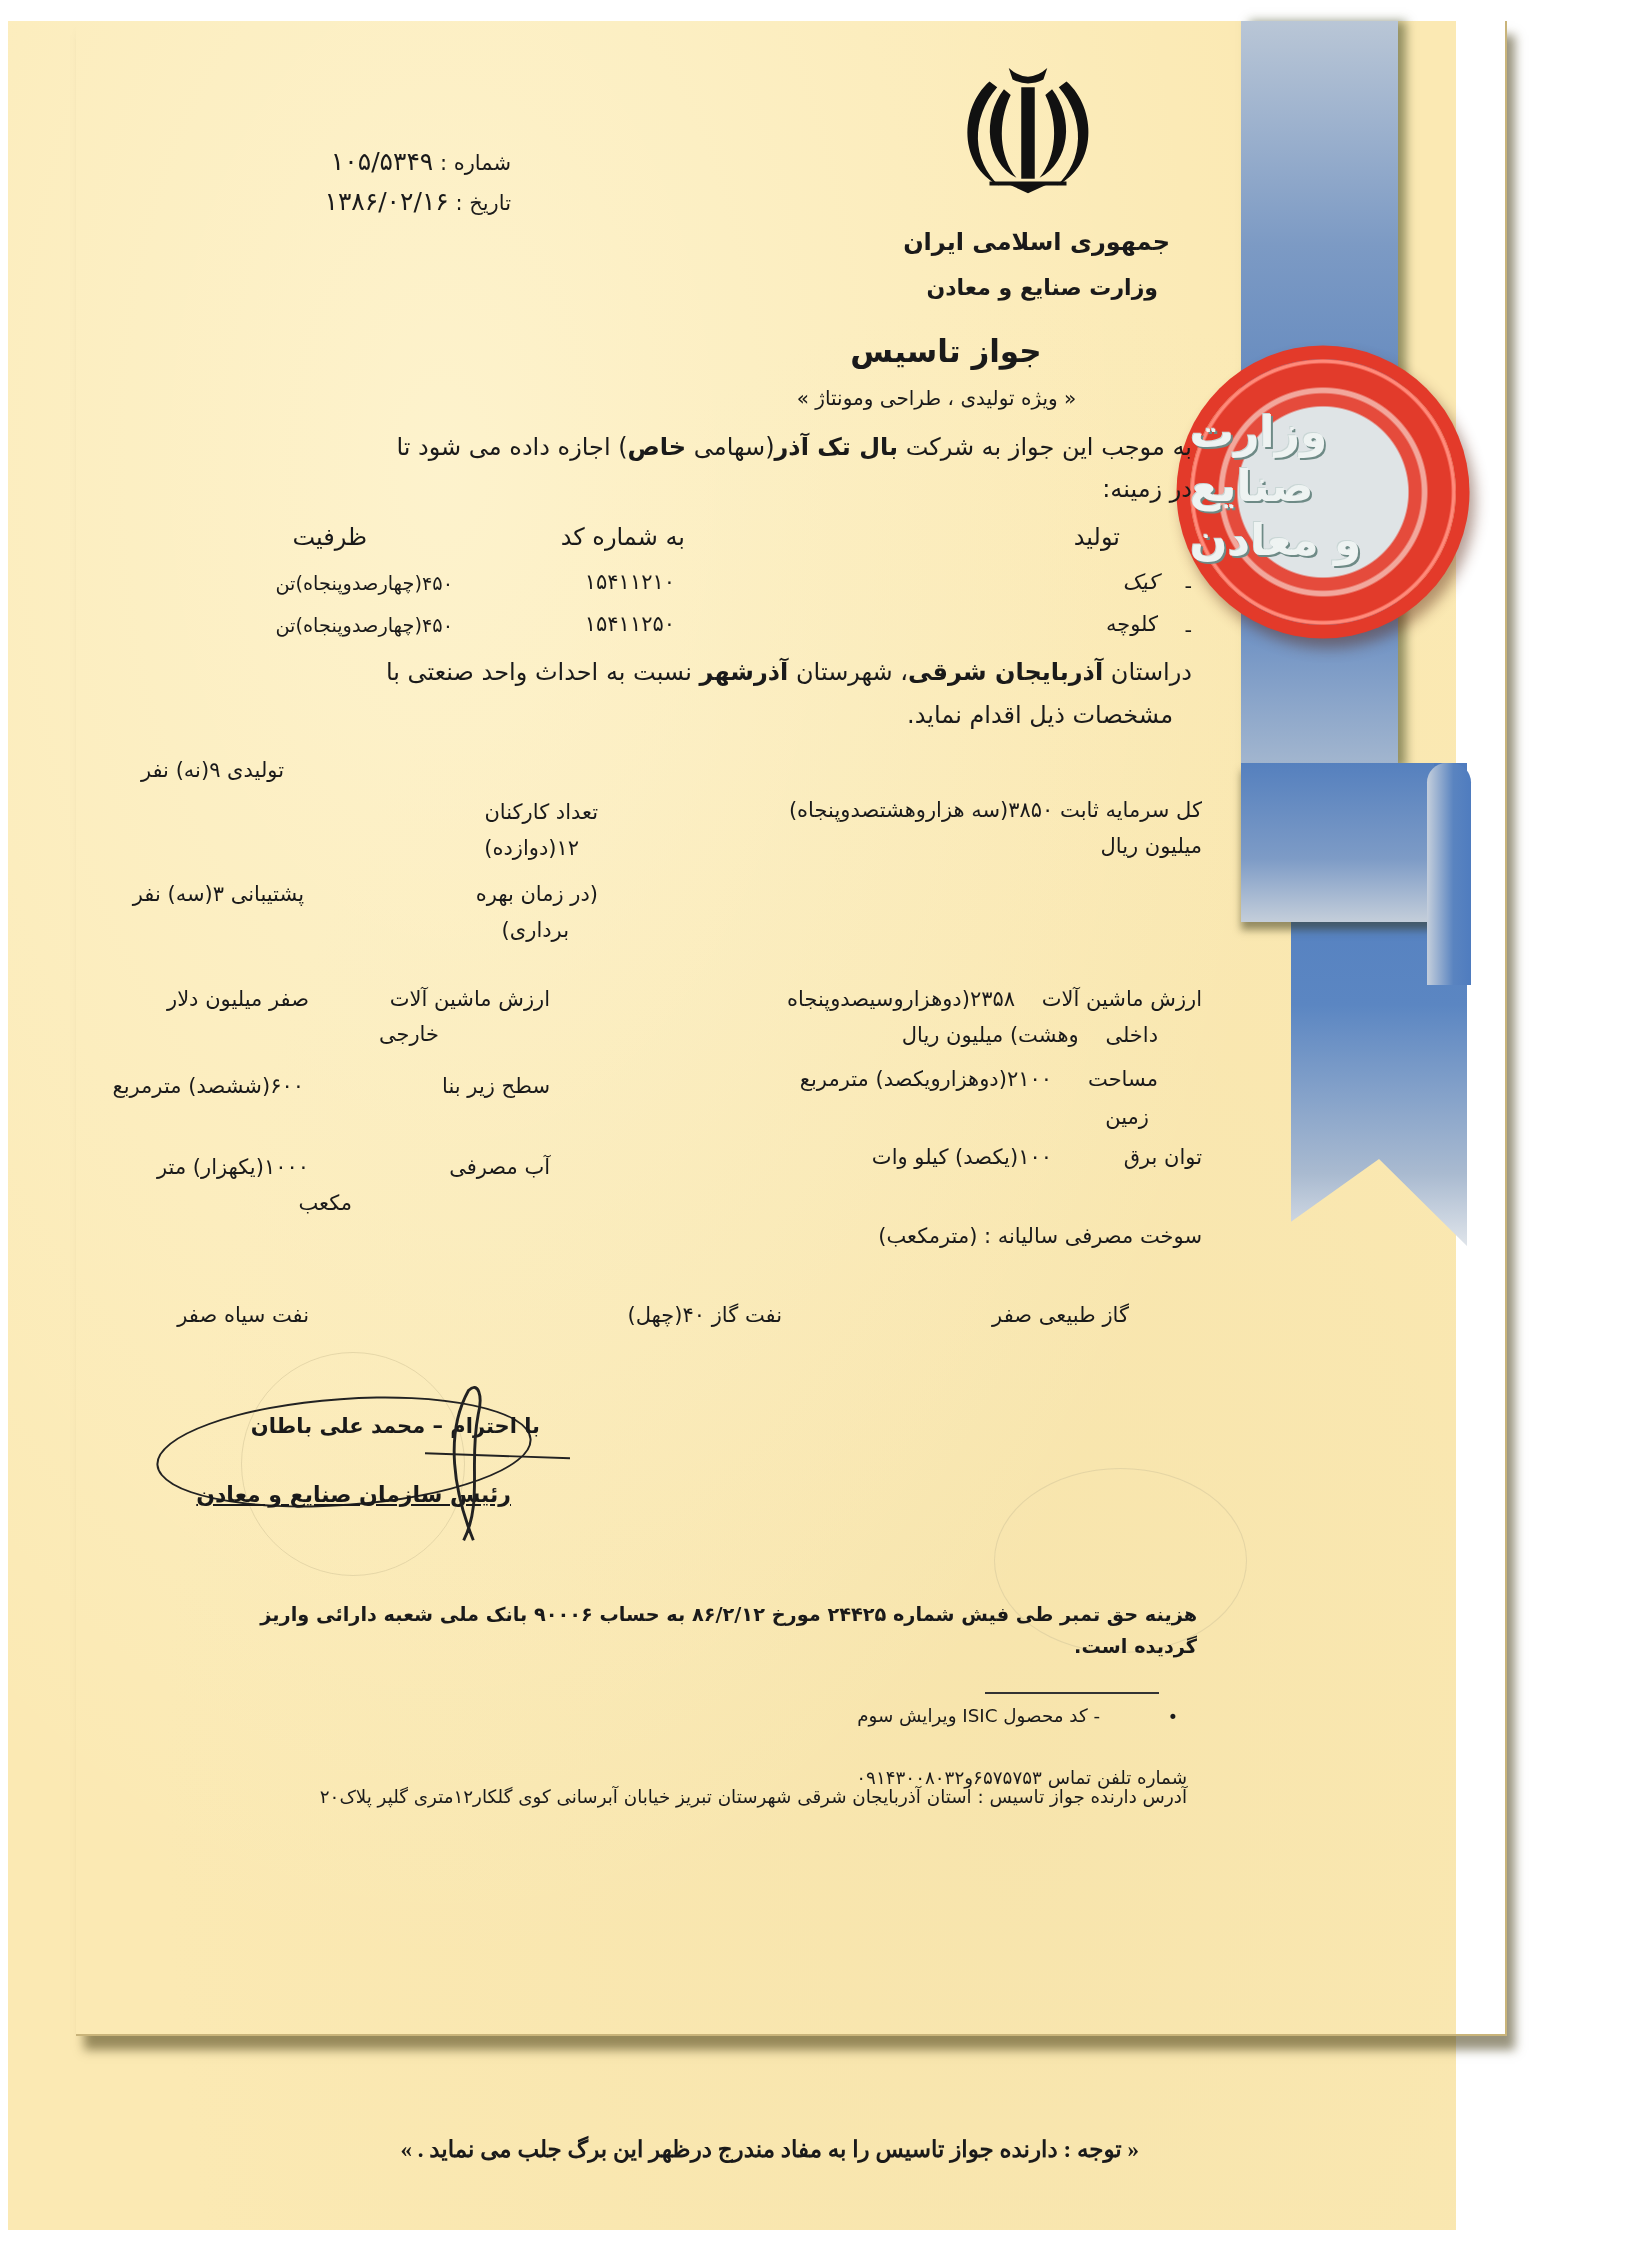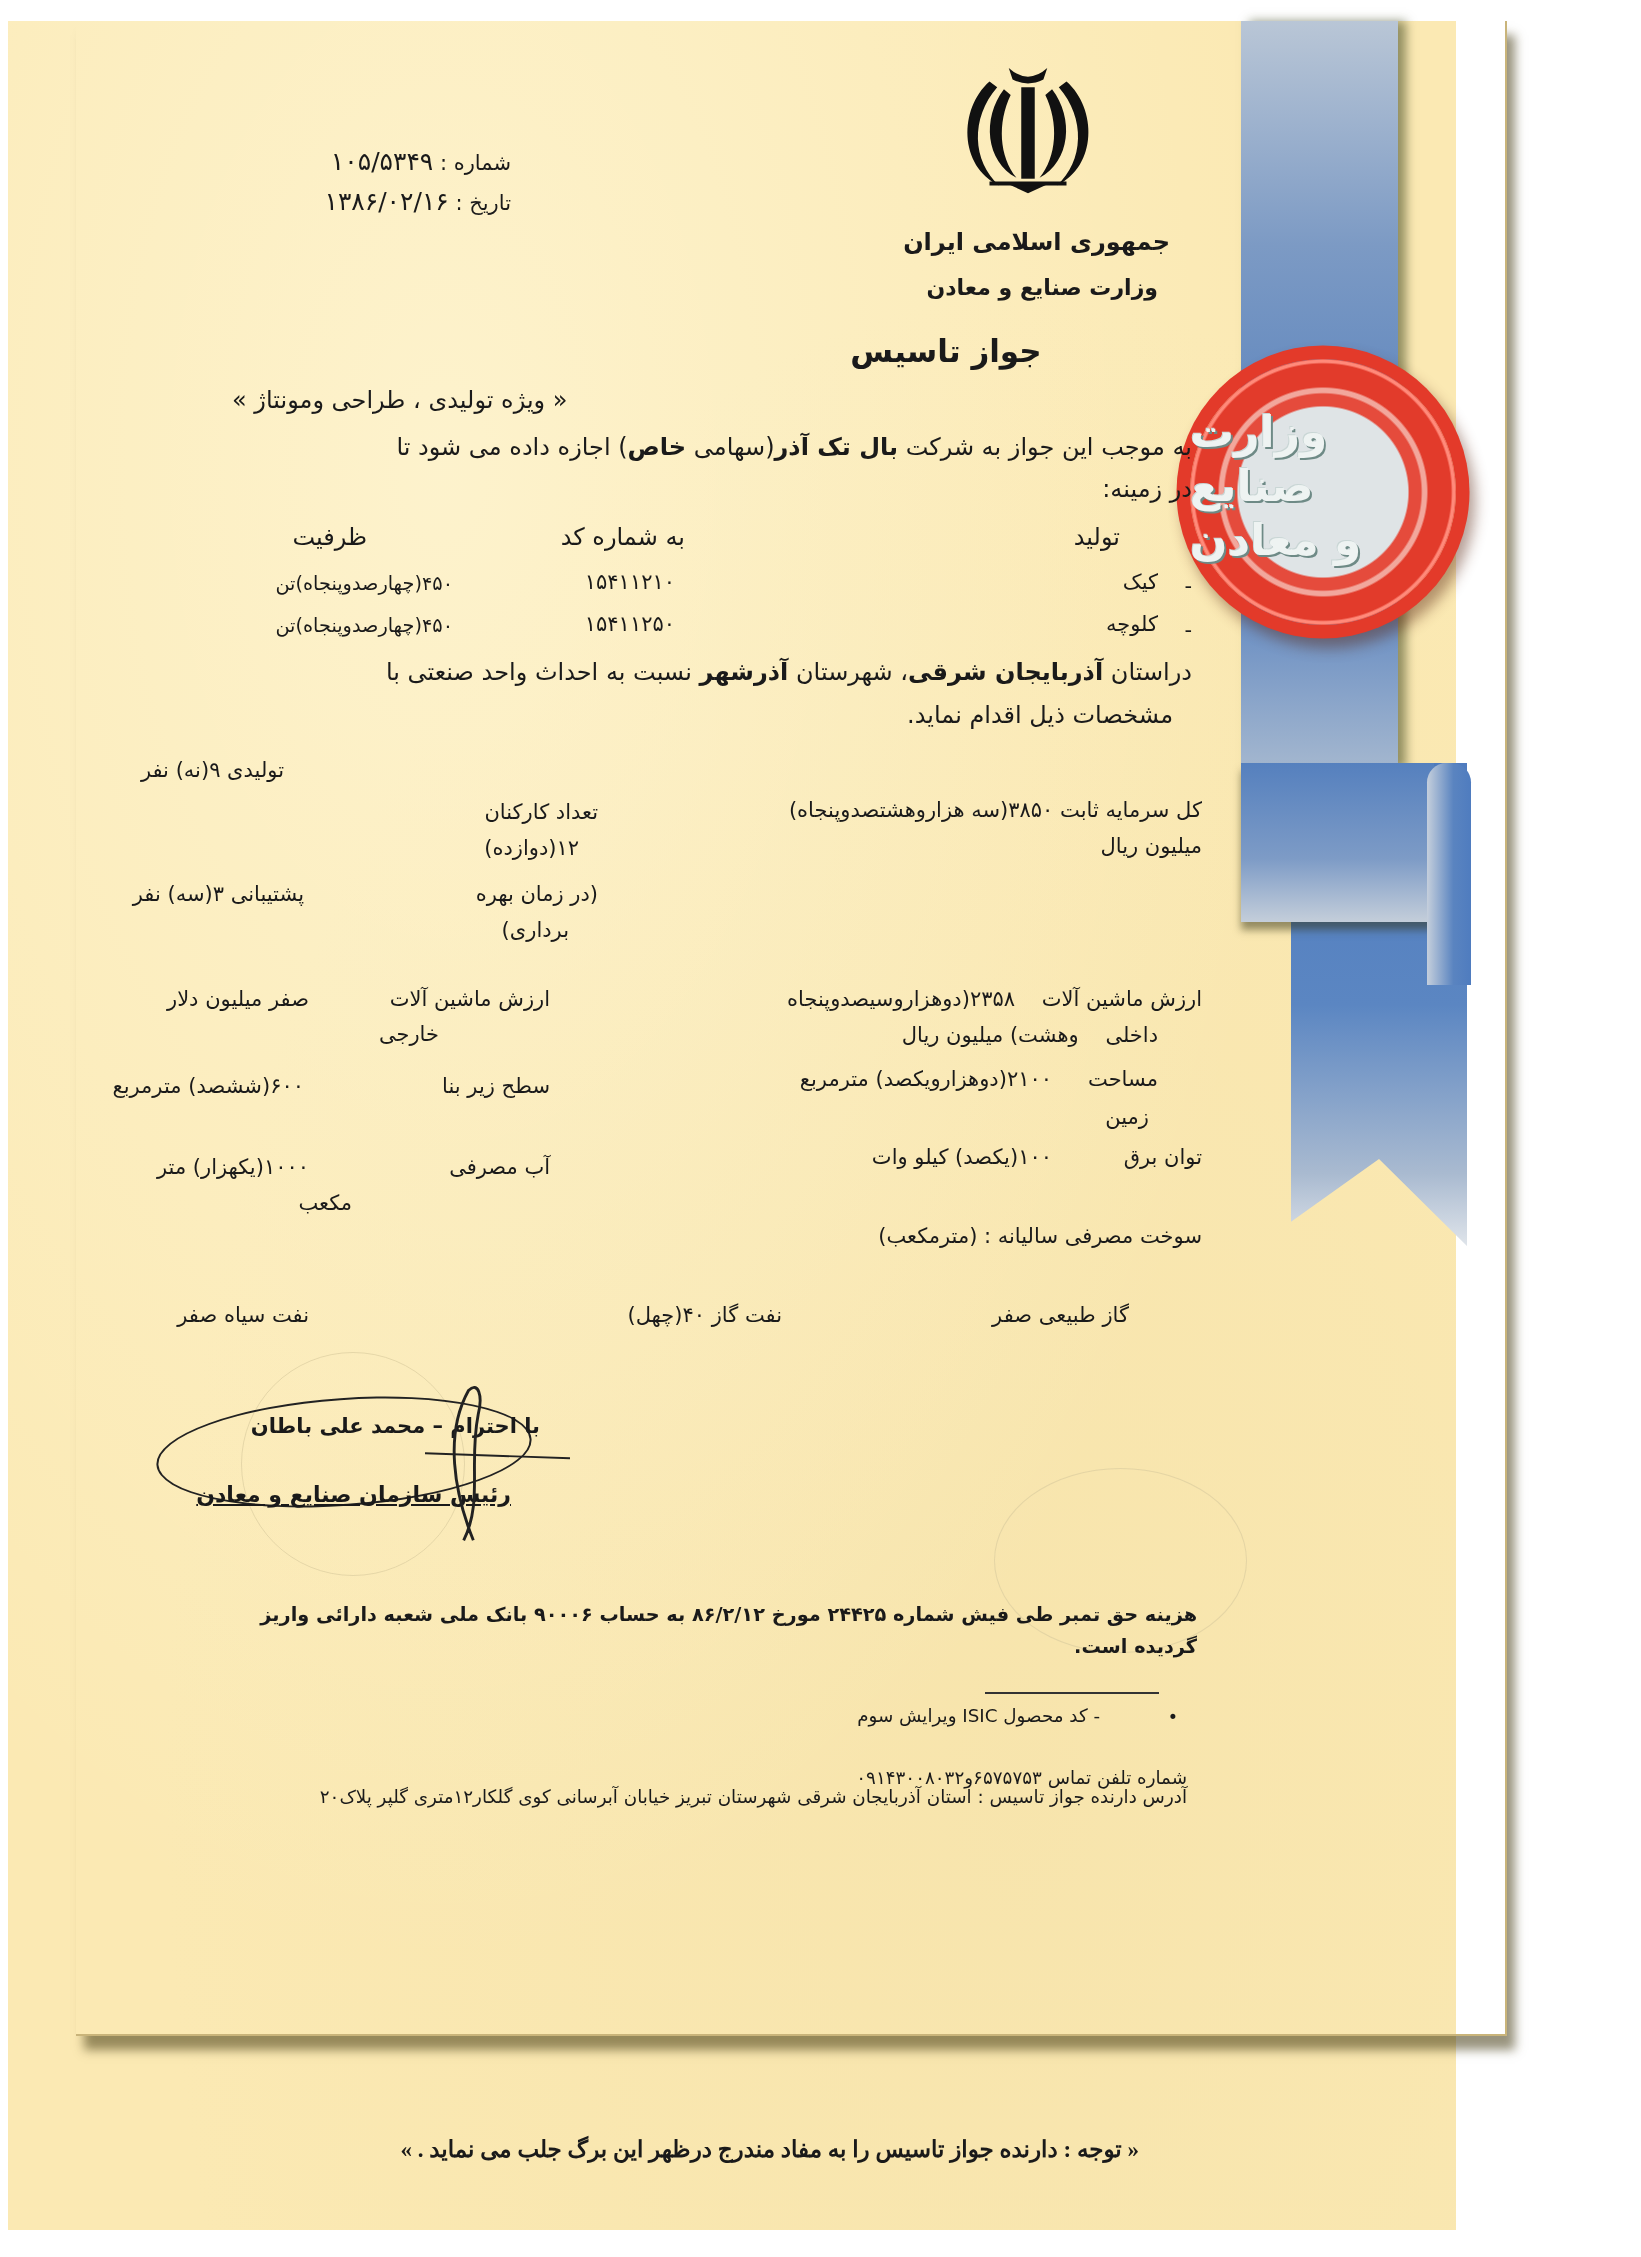--- a/index.html
+++ b/index.html
@@ -71,35 +71,35 @@
 <div class="rtl t" style="right:1130px;top:147px;">
   <span>شماره :</span>
   <span style="font-size:25px;letter-spacing:3.9px;">۱۰۵/۵۳۴۹</span>
 </div>
 <div class="rtl t" style="right:1130px;top:187px;">
   <span>تاریخ :</span>
   <span style="font-size:25px;letter-spacing:3.9px;">۱۳۸۶/۰۲/۱۶</span>
 </div>
 
 <div class="rtl b" style="left:0;right:0;top:333px;text-align:center;font-size:31px;padding-left:251px;">جواز تاسیس</div>
-<div class="rtl" style="left:0;right:0;top:386px;text-align:left;font-size:24px;padding-left:232px;">« ویژه  تولیدی ، طراحی ومونتاژ »</div>
+<div class="rtl" style="left:0;right:0;top:386px;text-align:center;font-size:20px;padding-left:232px;">« ویژه  تولیدی ، طراحی ومونتاژ »</div>
 
 <div class="rtl" style="right:449px;top:433px;font-size:24px;">
   <span>به موجب این جواز به شرکت </span><span class="b">بال تک آذر</span><span>(سهامی </span><span class="b">خاص</span><span>) اجازه داده می شود تا</span>
 </div>
 <div class="rtl" style="right:449px;top:475px;font-size:24px;">در زمینه:</div>
 
 <div>
   <div class="rtl" style="right:521px;top:523px;font-size:24px;">تولید</div>
   <div class="rtl" style="right:956px;top:523px;font-size:24px;">به شماره کد</div>
   <div class="rtl" style="right:1274px;top:523px;font-size:24px;">ظرفیت</div>
 
   <div>
     <div class="rtl t" style="right:449px;top:574px;">-</div>
-    <div class="rtl t" style="right:483px;top:570px;">کیک</div>
+    <div class="rtl t" style="right:483px;top:570px;font-style:italic;">کیک</div>
     <div class="rtl t" style="right:966px;top:570px;letter-spacing:1.9px;">۱۵۴۱۱۲۱۰</div>
     <div class="rtl" style="right:1188px;top:572px;font-size:19.3px;">۴۵۰(چهارصدوپنجاه)تن</div>
   </div>
   <div>
     <div class="rtl t" style="right:449px;top:618px;">-</div>
     <div class="rtl t" style="right:483px;top:612px;">کلوچه</div>
     <div class="rtl t" style="right:966px;top:612px;letter-spacing:1.9px;">۱۵۴۱۱۲۵۰</div>
     <div class="rtl" style="right:1188px;top:614px;font-size:19.3px;">۴۵۰(چهارصدوپنجاه)تن</div>
   </div>
 </div>

